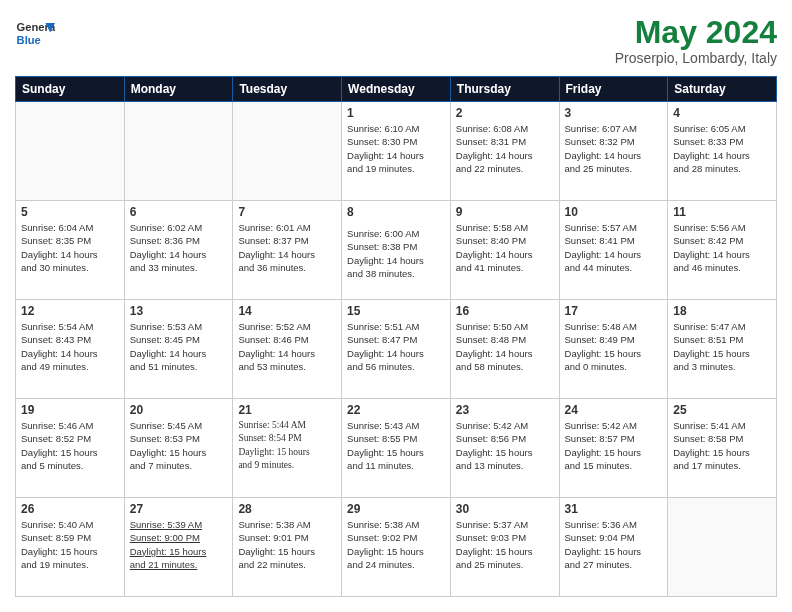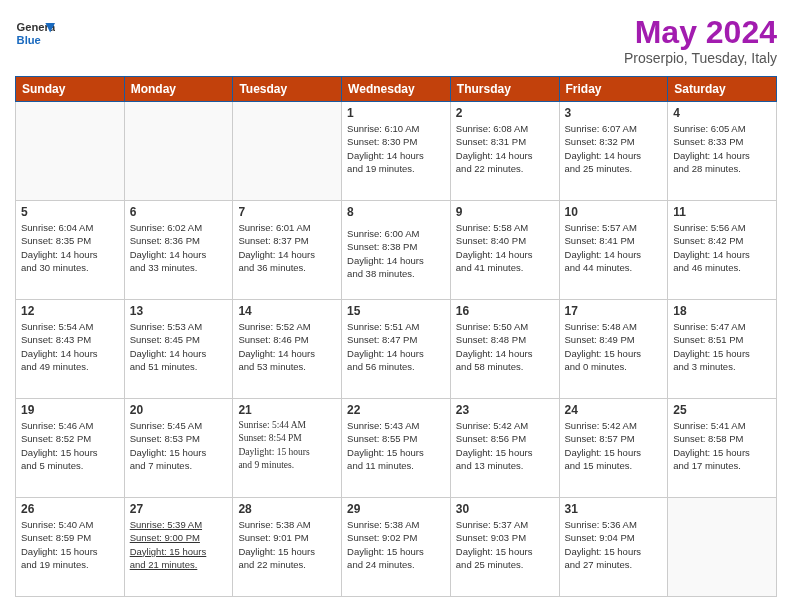--- a/index.html
+++ b/index.html
@@ -22,36 +22,36 @@
       justify-content: space-between;
       align-items: flex-start;
       margin-bottom: 10px;
     }
     .title-block {
       text-align: right;
     }
     .month-title {
       font-size: 32px;
       font-weight: bold;
-      color: #a21caf;
+      color: #15803d;
       line-height: 1.1;
     }
     .subtitle {
       font-size: 14px;
       color: #555;
     }
     .calendar {
       flex: 1;
       border: 1px solid #ccc;
       border-collapse: collapse;
       width: 100%;
       table-layout: fixed;
     }
     .calendar th {
-      background-color: #c2410c;
+      background-color: #0f172a;
       color: #fff;
       text-align: left;
       padding: 5px 6px;
       font-size: 12px;
       font-weight: bold;
       border: 1px solid #1a5aa0;
     }
     .calendar td {
       border: 1px solid #ccc;
       vertical-align: top;
@@ -95,21 +95,21 @@
   <div class="header">
     <div class="logo-wrapper">
       <svg class="logo-svg" viewBox="0 0 50 50">
         <text x="2" y="20" font-size="14" font-weight="bold" fill="#333" font-family="Arial">General</text>
         <text x="2" y="36" font-size="14" font-weight="bold" fill="#1a6abf" font-family="Arial">Blue</text>
         <polygon points="38,10 50,10 44,22" fill="#1a6abf"></polygon>
       </svg>
     </div>
     <div class="title-block">
       <div class="month-title">May 2024</div>
-      <div class="subtitle">Proserpio, Tuesday, Italy</div>
+      <div class="subtitle">Proserpio, Lombardy, Italy</div>
     </div>
   </div>
 
   <table class="calendar">
     <thead>
       <tr>
         <th>Sunday</th>
         <th>Monday</th>
         <th>Tuesday</th>
         <th>Wednesday</th>

